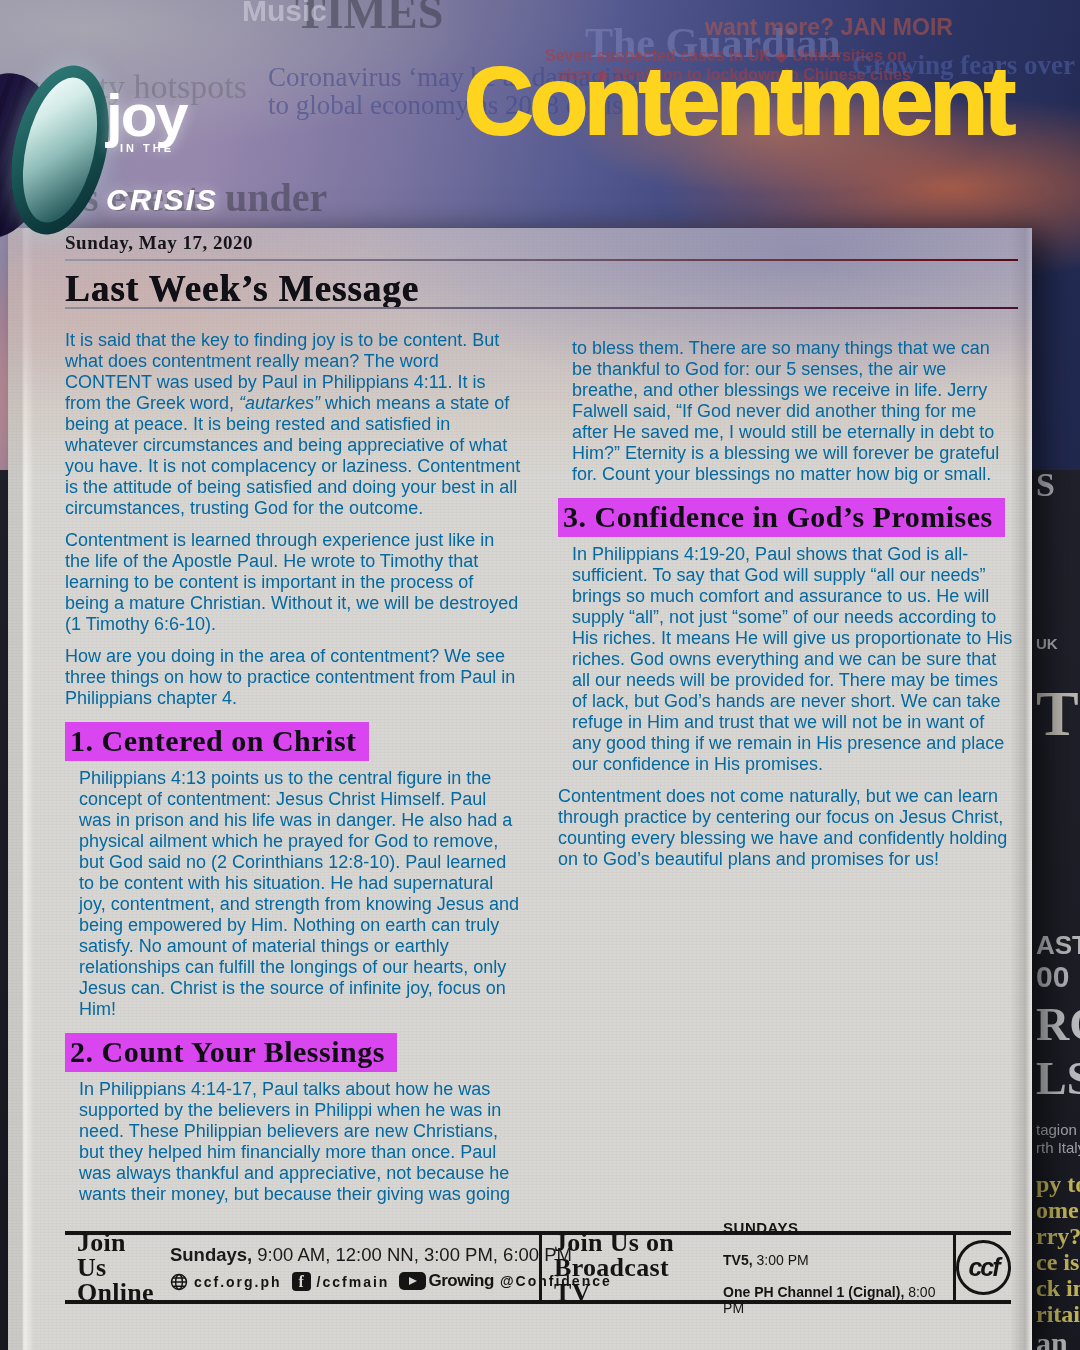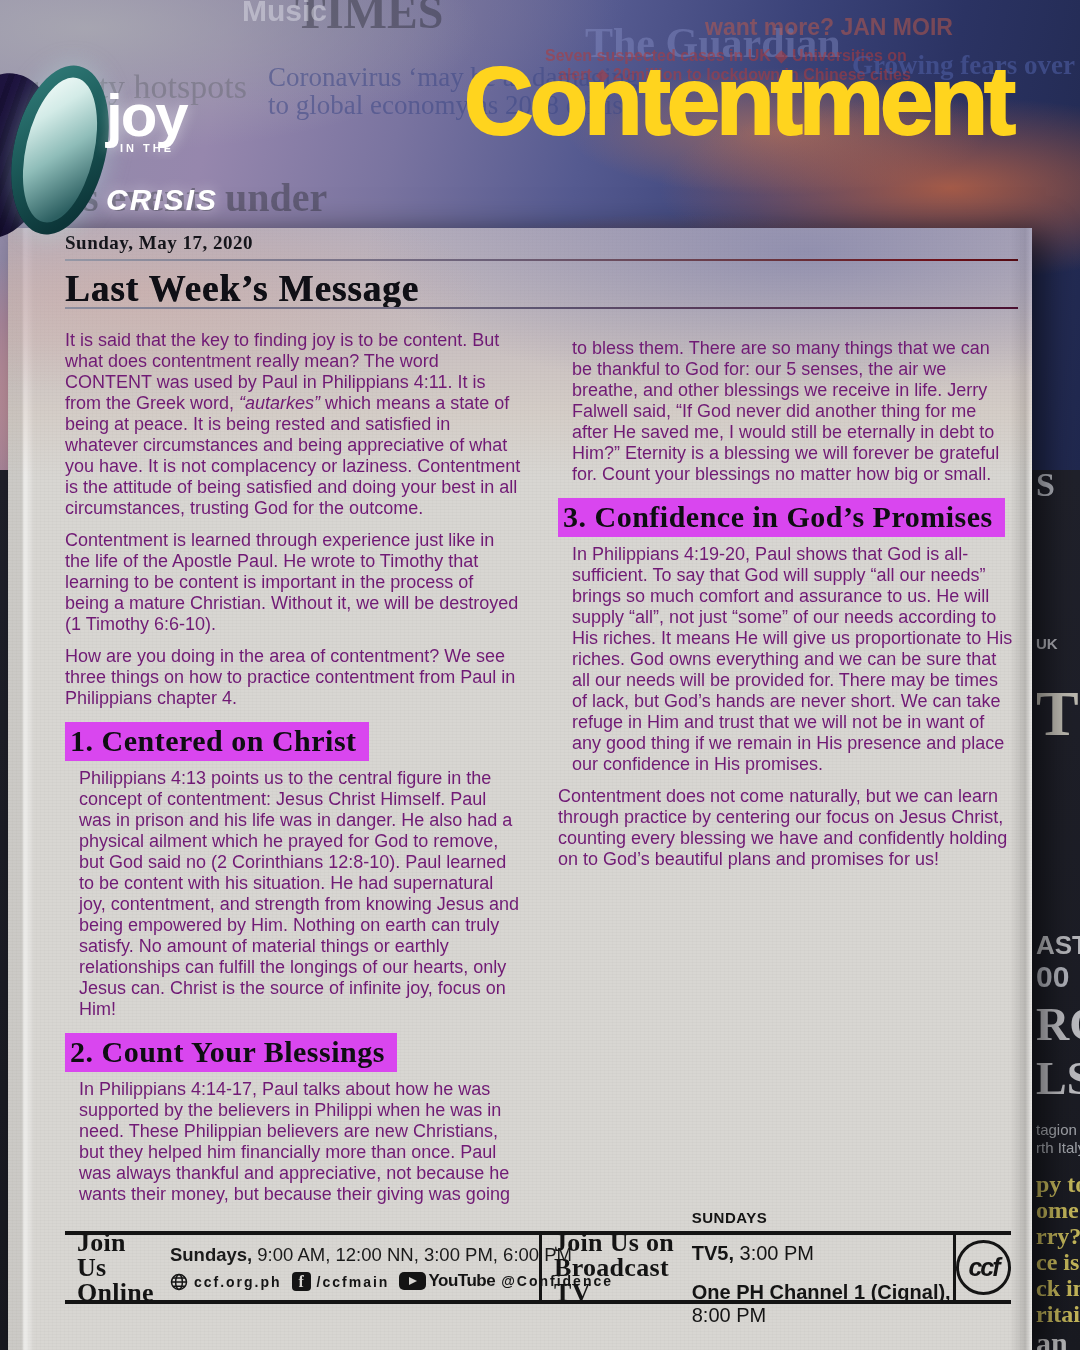--- a/index.html
+++ b/index.html
@@ -66,21 +66,21 @@
     background:linear-gradient(90deg,#9597a5,#6b5f77 45%,#69323c 75%,#6e0f18 92%,#520a12);}
   .lwm{position:absolute;left:57px;top:39px;font-family:"Liberation Serif",serif;
     font-weight:bold;font-size:37px;letter-spacing:1px;color:#101016;
     text-shadow:.6px 0 #101016;}
   .rule2{position:absolute;left:57px;top:79px;width:953px;height:2px;
     background:linear-gradient(90deg,#8c8d9d,#5c5470 50%,#53284a 80%,#4a1030);}
 
   .col{position:absolute;top:102px;width:456px;}
   .col-left{left:57px;}
   .col-right{left:550px;margin-top:8px;}
-  .bp{margin:0 0 11px;font-size:18px;line-height:21px;color:#701a75;}
+  .bp{margin:0 0 11px;font-size:18px;line-height:21px;color:#0369a1;}
   .bp.ind{padding-left:14px;}
   .sec-h{margin:15px 0 10px;font-family:"Liberation Serif",serif;font-weight:bold;
     font-size:30px;line-height:34px;letter-spacing:.5px;color:#0e0e12;white-space:nowrap;}
   .sec-h .hl{background:#d946ef;padding:2px 12px 4px 5px;box-decoration-break:clone;}
 
   
   .footer{position:absolute;left:57px;top:1003px;width:946px;height:65px;display:flex;
     border-top:4px solid #141414;border-bottom:4px solid #141414;color:#141414;}
   .fo-cell{display:flex;align-items:center;}
   .fo-left{width:462px;border-right:3px solid #141414;gap:16px;padding-left:12px;}
@@ -94,21 +94,21 @@
   .lk-txt{font-weight:bold;font-size:14px;letter-spacing:2px;}
   .globe{width:18px;height:18px;}
   .fb{width:19px;height:19px;background:#141414;border-radius:4px;color:#d8d6d2;
       font-family:"Liberation Serif",serif;font-weight:bold;font-size:16px;line-height:19px;
       text-align:center;}
   .yt{width:27px;height:18px;background:#141414;border-radius:5px;position:relative;}
   .yt::after{content:"";position:absolute;left:10px;top:5px;border-left:8px solid #d8d6d2;
       border-top:4.5px solid transparent;border-bottom:4.5px solid transparent;}
   .yt-word{font-weight:bold;font-size:17px;letter-spacing:-.5px;margin-left:-4px;}
   .tv-day{font-weight:bold;font-size:15px;letter-spacing:.5px;}
-  .tv-line{font-size:20px;margin-top:2px;}
+  .tv-line{font-size:14px;margin-top:2px;}
   .ccf{width:49px;height:49px;border:3.5px solid #141414;border-radius:50%;
       display:flex;align-items:center;justify-content:center;
       font-weight:bold;font-style:italic;font-size:25px;letter-spacing:-2px;color:#141414;}
   b{font-weight:bold;}
 </style>
 </head>
 <body>
 
 <div class="page">
 
@@ -205,21 +205,21 @@
                   <path d="M2 12h20M3.5 6.5h17M3.5 17.5h17"></path>
                 </svg>
                 <span class="lk-txt">ccf.org.ph</span>
               </span>
               <span class="lk">
                 <span class="fb">f</span>
                 <span class="lk-txt">/ccfmain</span>
               </span>
               <span class="lk">
                 <span class="yt"></span>
-                <span class="yt-word">YouTube</span>
+                <span class="yt-word">Growing</span>
                 <span class="lk-txt">@Confidence</span>
               </span>
             </div>
           </div>
         </div>
 
         <div class="fo-cell fo-mid">
           <div class="fo-title">
             <div>Join Us on</div>
             <div>Broadcast TV</div>

